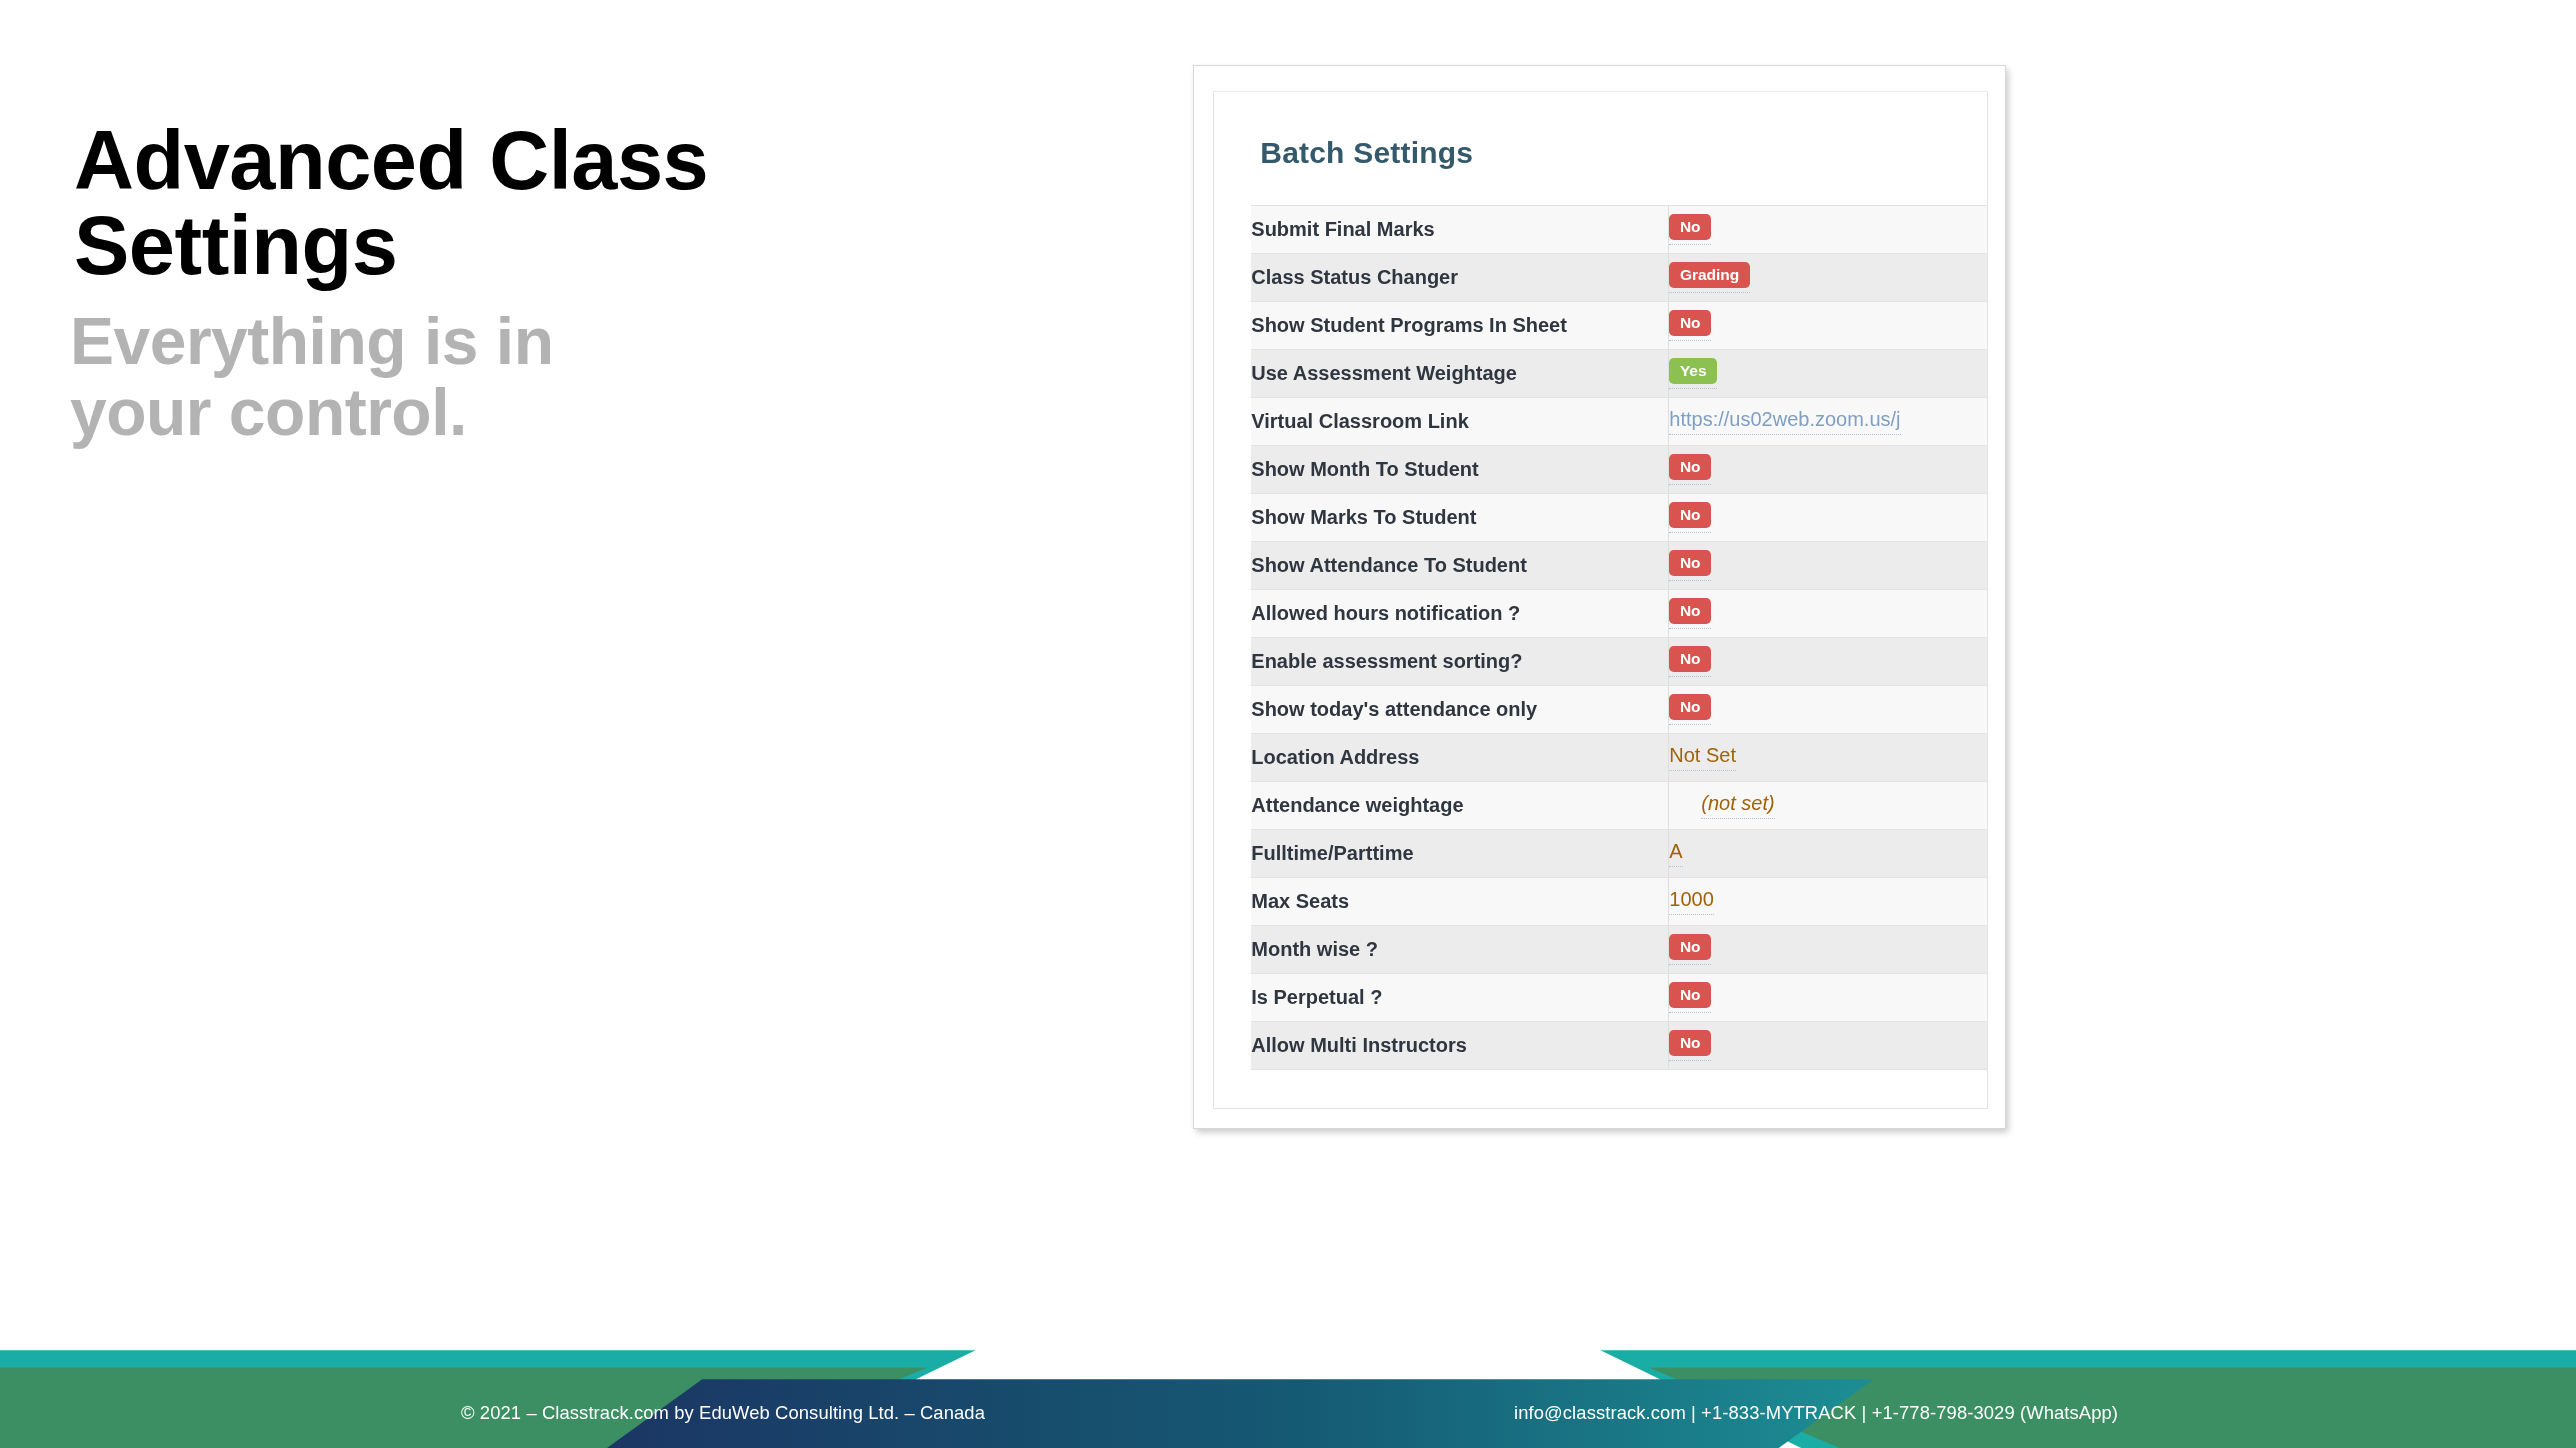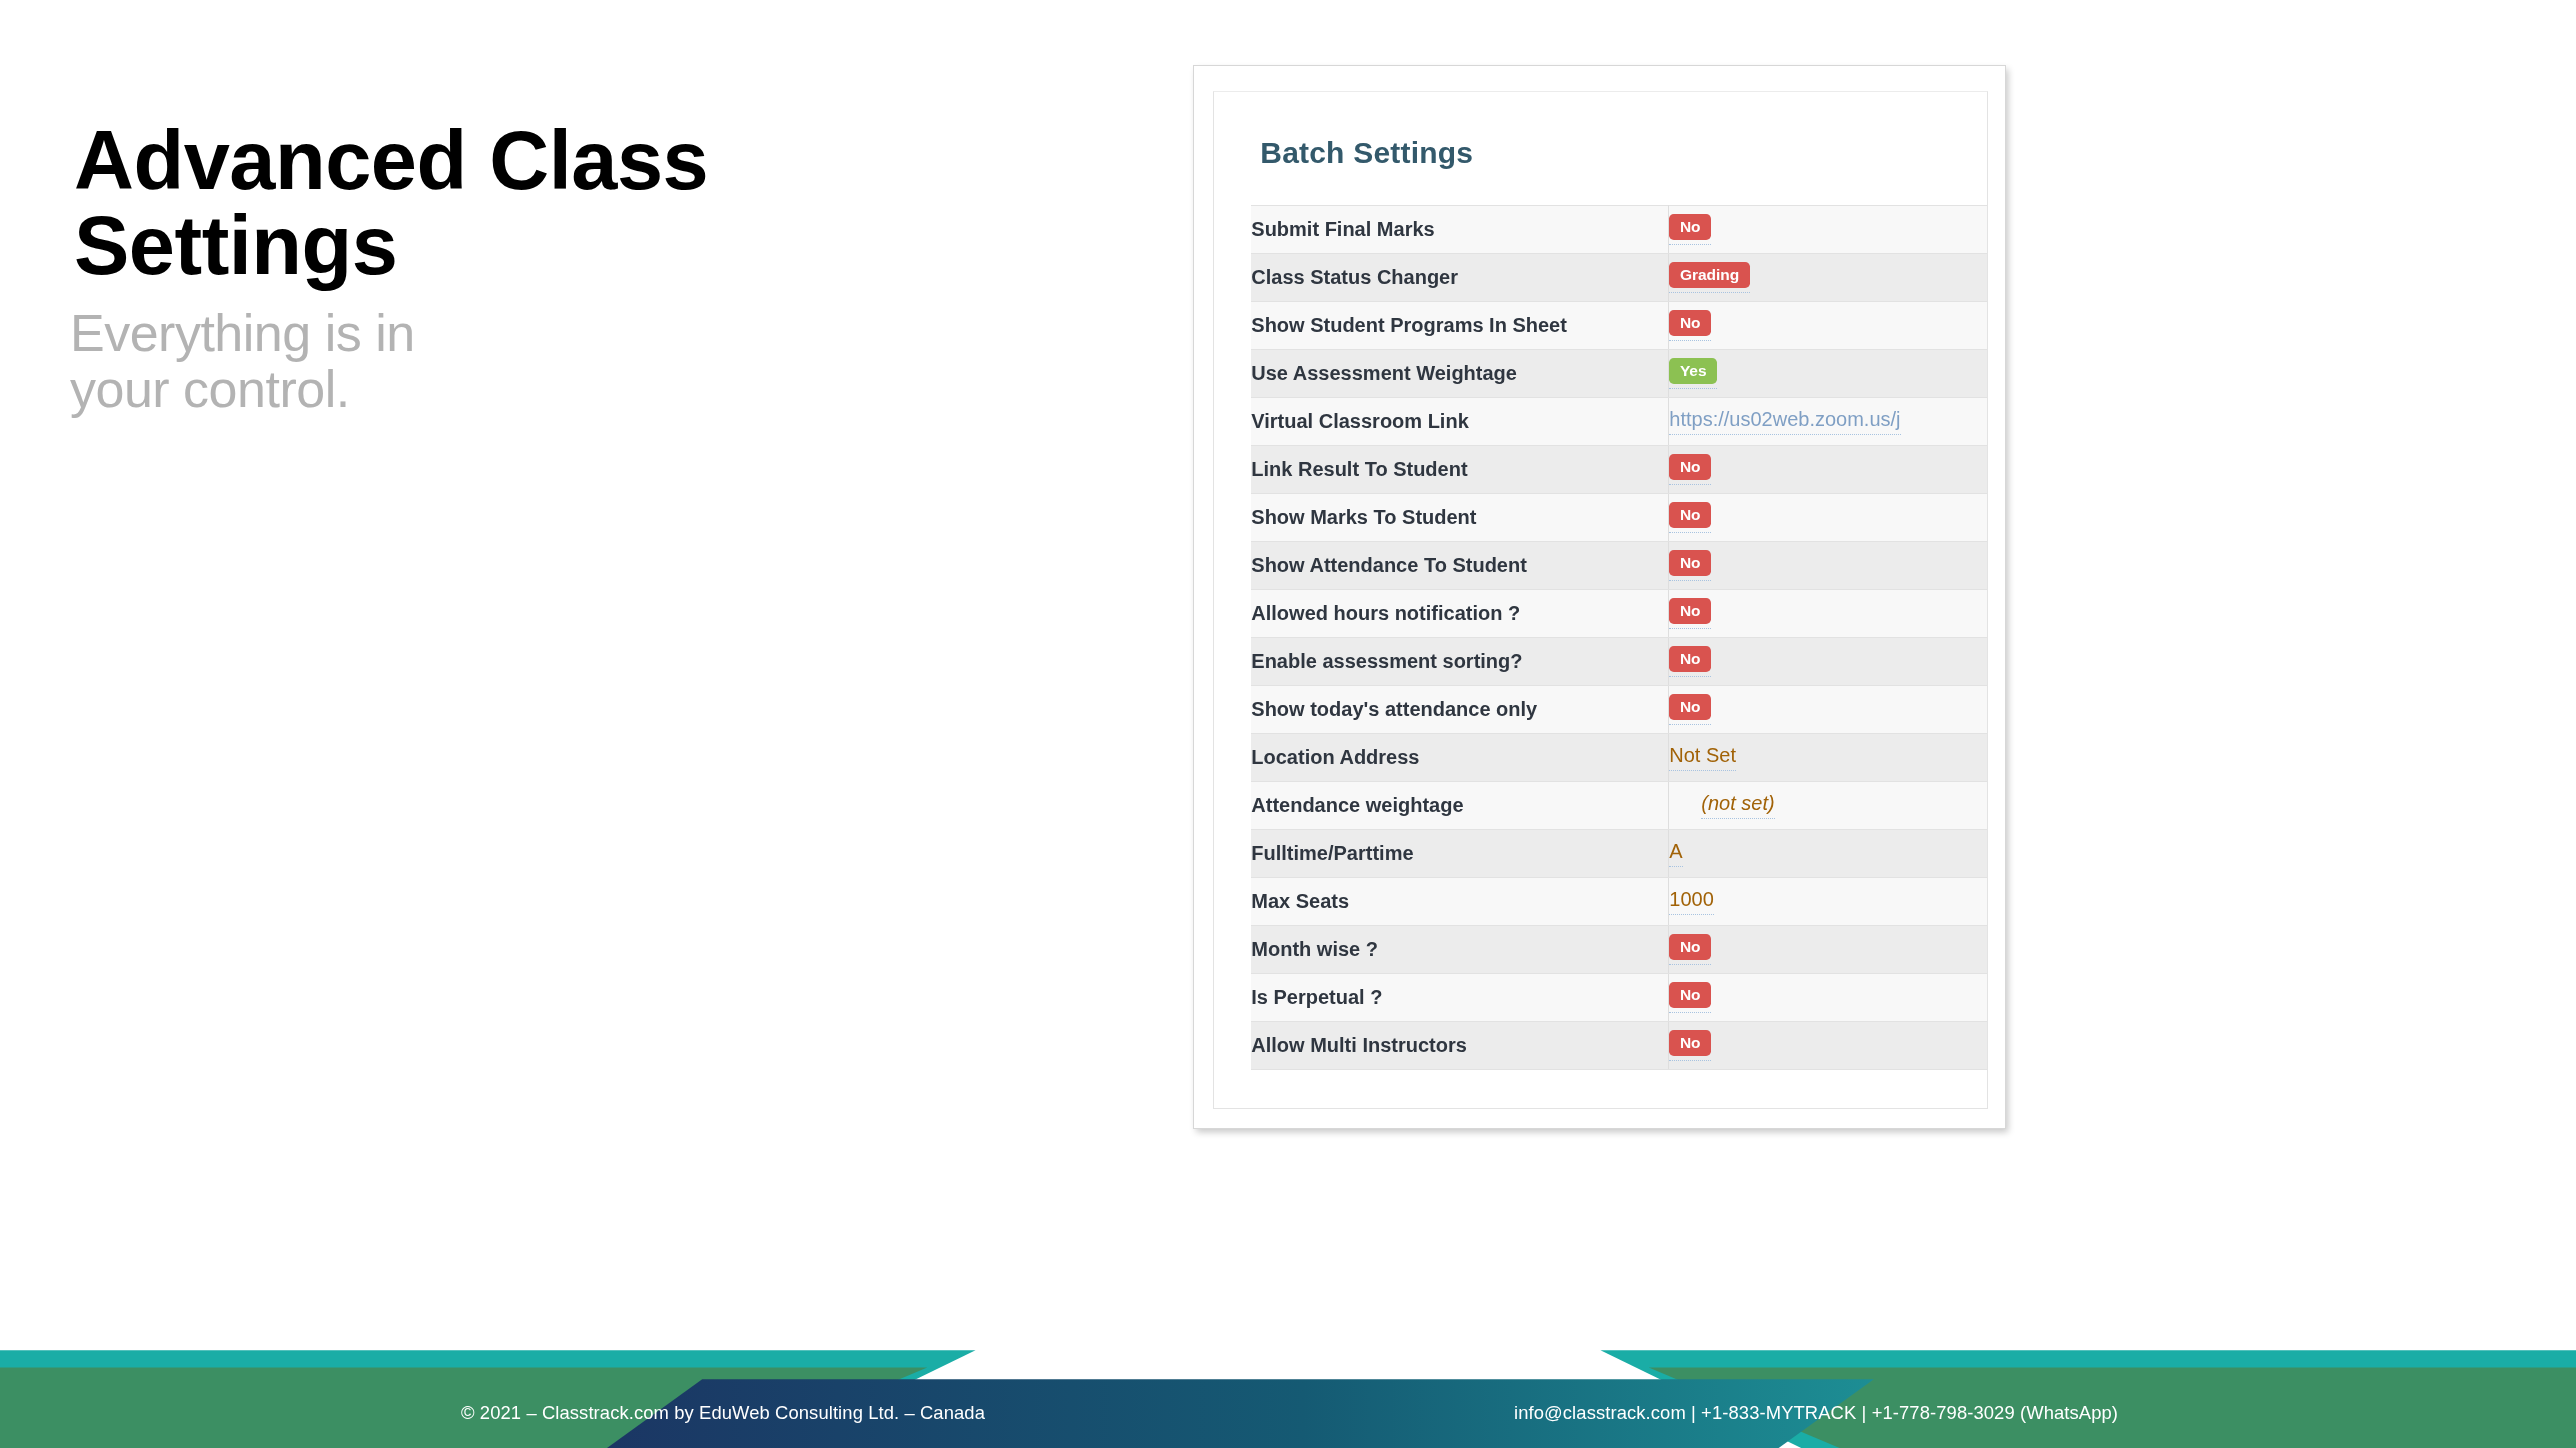--- a/index.html
+++ b/index.html
@@ -24,23 +24,23 @@
   }
   .headline-main {
     font-size: 83px;
     line-height: 1.03;
     font-weight: bold;
     color: #000000;
     letter-spacing: -0.5px;
     margin: 4px;
   }
   .headline-sub {
-    font-size: 52px;
+    font-size: 66px;
     line-height: 1.07;
-    font-weight: normal;
+    font-weight: bold;
     color: #b3b3b3;
     letter-spacing: -0.5px;
     margin: 17.4px 0 0 0;
   }
 
   
   .card-outer {
     position: absolute;
     left: 1193px;
     top: 65px;
@@ -202,21 +202,21 @@
           </tr>
           <tr>
             <td class="cell-label">Use Assessment Weightage</td>
             <td class="cell-value"><span class="badge-wrap"><span class="badge badge-yes">Yes</span></span></td>
           </tr>
           <tr>
             <td class="cell-label">Virtual Classroom Link</td>
             <td class="cell-value"><span class="editable link">https://us02web.zoom.us/j</span></td>
           </tr>
           <tr>
-            <td class="cell-label">Link Result To Student</td>
+            <td class="cell-label">Show Month To Student</td>
             <td class="cell-value"><span class="badge-wrap"><span class="badge badge-no">No</span></span></td>
           </tr>
           <tr>
             <td class="cell-label">Show Marks To Student</td>
             <td class="cell-value"><span class="badge-wrap"><span class="badge badge-no">No</span></span></td>
           </tr>
           <tr>
             <td class="cell-label">Show Attendance To Student</td>
             <td class="cell-value"><span class="badge-wrap"><span class="badge badge-no">No</span></span></td>
           </tr>

